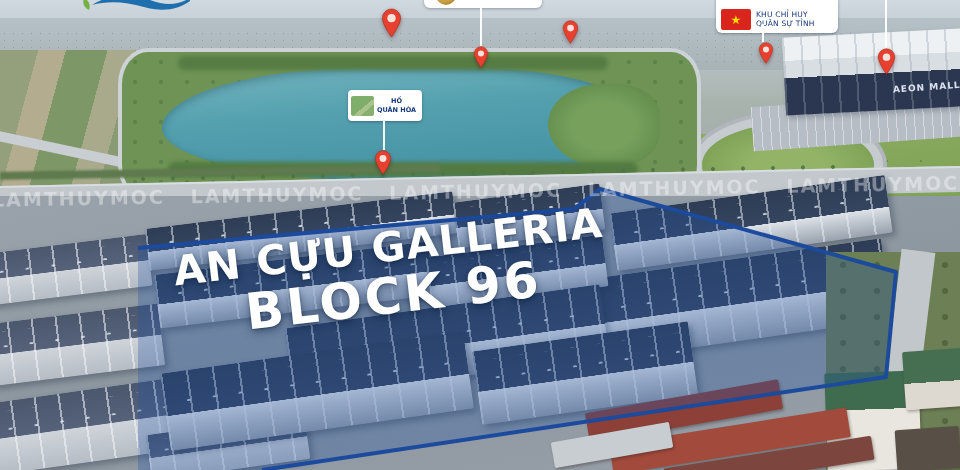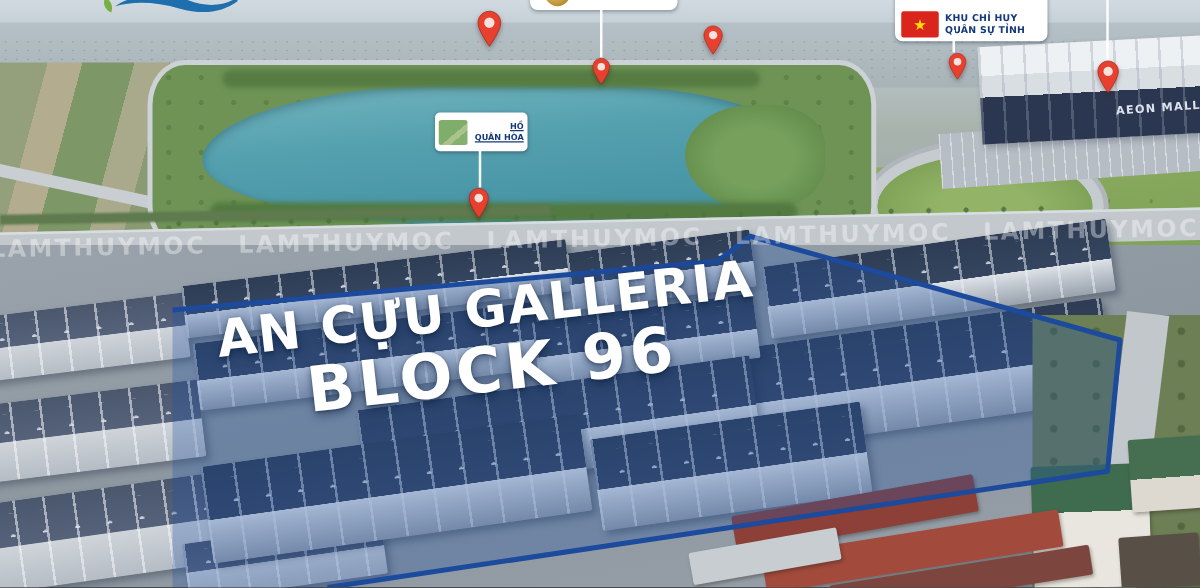--- a/index.html
+++ b/index.html
@@ -82,26 +82,26 @@
     text-shadow:0 3px 8px rgba(10,30,60,.55),0 1px 2px rgba(10,30,60,.45);}
   .title .l1{font-size:41px;font-weight:bold;letter-spacing:1px;line-height:1.05;}
   .title .l2{font-size:50px;font-weight:bold;letter-spacing:3px;line-height:1.0;margin-top:2px;}
   
   .leader{position:absolute;width:2px;background:rgba(255,255,255,.95);}
   .pin{position:absolute;filter:drop-shadow(0 2px 2px rgba(60,20,15,.4));}
   .lake-label{left:348px;top:90px;width:68px;height:27px;background:#fff;border-radius:4px;
     display:flex;align-items:center;padding:2px 3px;box-shadow:0 1px 3px rgba(30,40,60,.4);}
   .lake-thumb{width:23px;height:20px;border-radius:2px;flex:none;
     background:linear-gradient(140deg,#7fae6b 0 55%,#a9c28e 55% 70%,#86b070 70%);}
-  .lake-text{flex:1;text-align:right;font-size:6.5px;font-weight:bold;color:#14387a;line-height:1.25;text-decoration:underline;}
+  .lake-text{flex:1;text-align:center;font-size:6.5px;font-weight:bold;color:#14387a;line-height:1.25;}
   .mil-label{left:716px;top:-10px;width:112px;height:37px;background:#fff;border-radius:6px;
     display:flex;align-items:flex-end;gap:5px;padding:3px 5px;box-shadow:0 1px 3px rgba(30,40,60,.4);}
   .flag{width:30px;height:21px;background:#da251d;border-radius:2px;flex:none;
     display:flex;align-items:center;justify-content:center;color:#ffde00;font-size:12px;line-height:1;}
-  .mil-text{font-size:7.5px;font-weight:bold;color:#14387a;line-height:1.3;letter-spacing:.2px;padding-bottom:1px;}
+  .mil-text{font-size:7.5px;font-weight:normal;color:#14387a;line-height:1.3;letter-spacing:.2px;padding-bottom:1px;}
   .top-label{left:424px;top:-18px;width:118px;height:26px;background:#fff;border-radius:6px;
     box-shadow:0 1px 3px rgba(30,40,60,.35);}
   .emblem{position:absolute;left:12px;top:3px;width:20px;height:20px;border-radius:50%;
     background:radial-gradient(circle at 40% 35%,#edd27a,#c49a3c 60%,#8f6f24);}
   
   .logo{left:78px;top:-2px;width:115px;height:16px;}
 </style>
 </head>
 <body>
 

